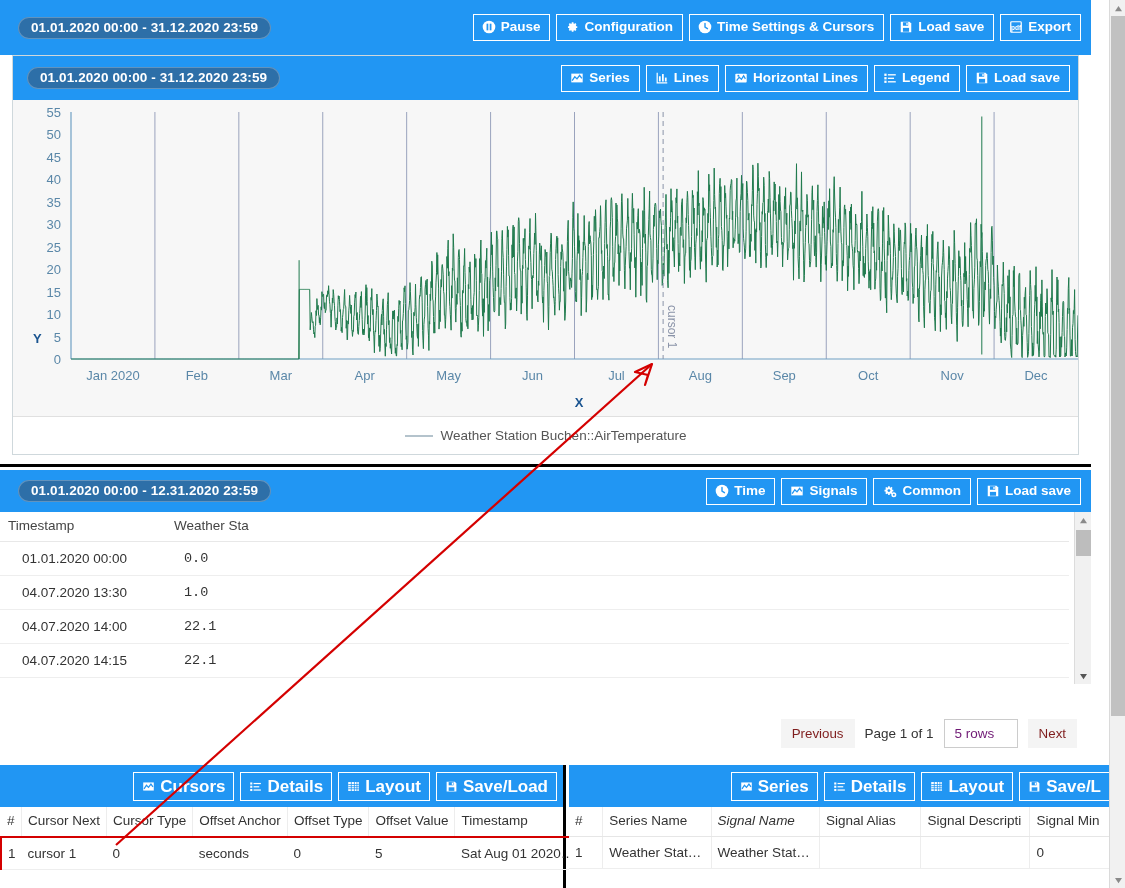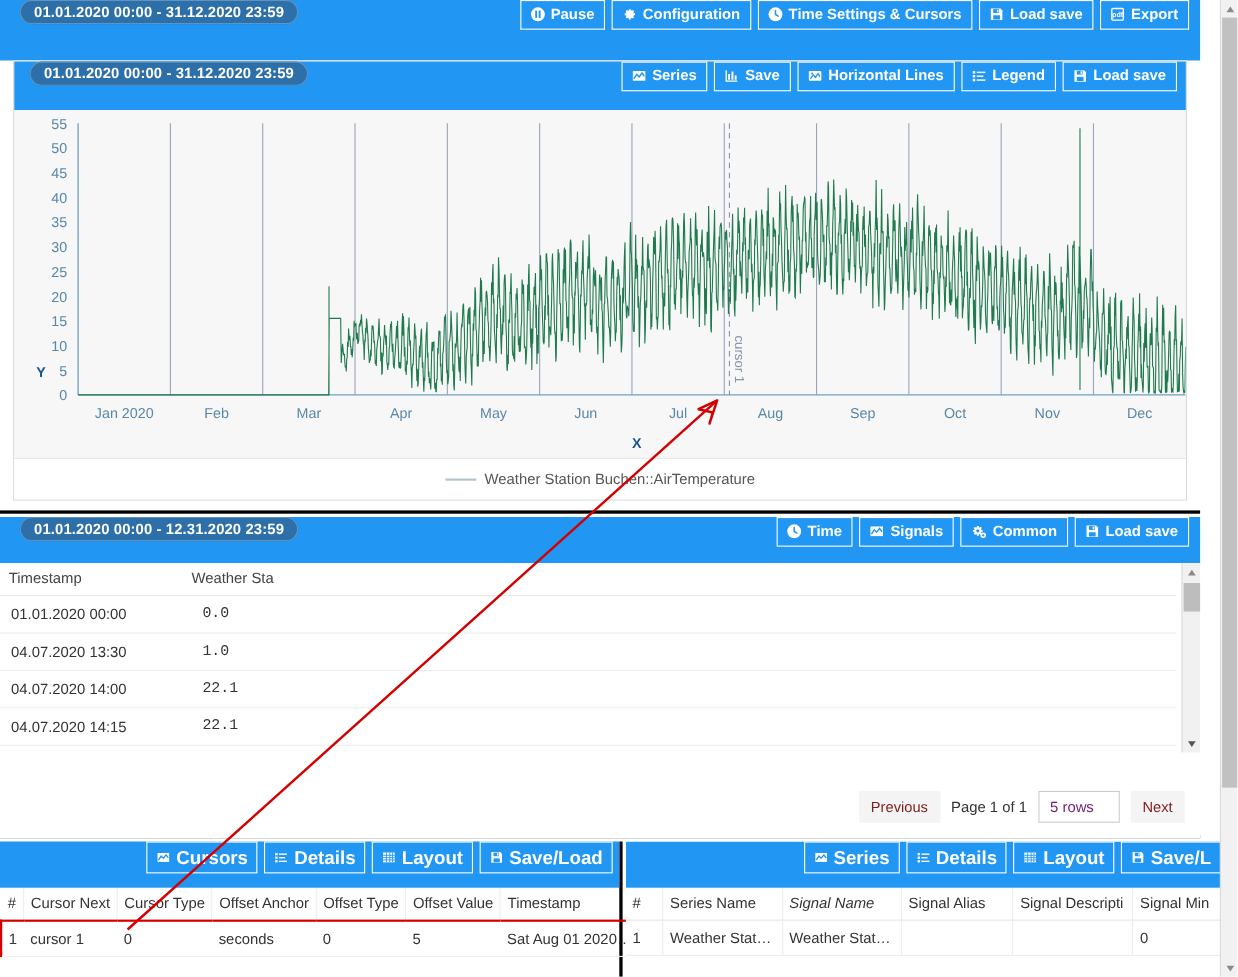--- a/index.html
+++ b/index.html
@@ -13,21 +13,21 @@
   .page {
     position: relative;
     width: 1125px; height: 888px;
     background: #ffffff;
   }
 
   
   .toolbar {
     background: #2196f3;
     display: flex;
-    align-items: flex-start;
+    align-items: center;
     position: relative;
   }
   .time-pill {
     background: #2d6fa8;
     color: #ffffff;
     border-radius: 11px;
     font-size: 13.5px;
     font-weight: bold;
     padding: 3px 13px 4px 13px;
     white-space: nowrap;
@@ -117,21 +117,21 @@
     overflow: hidden;
   }
   table.dt { border-collapse: collapse; width: 100%; font-size: 13.5px; color: #333; }
   table.dt th {
     text-align: left; font-weight: normal; color: #444;
     padding: 6px 8px 8px 8px; font-size: 13.5px;
     border-bottom: 1px solid #e8e8e8;
     white-space: nowrap; overflow: hidden;
   }
   table.dt td {
-    padding: 9px 8px 9px 10px;
+    padding: 9px 8px 9px 22px;
     border-bottom: 1px solid #eeeeee;
     white-space: nowrap;
   }
   table.dt td.c2 { padding-left: 32px; font-family: Liberation Mono, monospace; }
   table.dt th.h1 { width: 152px; padding-left: 8px; }
   table.dt th.h2 { width: 200px; padding-left: 22px;}
   .dt-vscroll {
     position: absolute; right: 0; top: 0; width: 17px; height: 172px;
     background: #f1f1f1; border-left: 1px solid #dcdcdc;
   }
@@ -298,21 +298,21 @@
 
           <button class="tb-btn">
             <span class="ic">
               <svg width="14" height="14" viewBox="0 0 16 16">
                   <path stroke="#fff" stroke-width="1.4" fill="none" d="M2.5 2v11.5H14"></path>
                   <rect x="4.5" y="6" width="2" height="6" fill="#fff"></rect>
                   <rect x="8" y="3.5" width="2" height="8.5" fill="#fff"></rect>
                   <rect x="11.3" y="7.5" width="2" height="4.5" fill="#fff"></rect>
                 </svg>
             </span>
-            <span>Save</span>
+            <span>Lines</span>
           </button>
 
           <button class="tb-btn">
             <span class="ic">
               <svg width="14" height="14" viewBox="0 0 16 16">
                   <rect x="1.5" y="3" width="13" height="10" rx="1" fill="#fff"></rect>
                   <path d="M3 11 L6 7 L8.5 9.5 L11 5.5 L13 9" stroke="#2196f3" stroke-width="1.4" fill="none"></path>
                   <circle cx="5" cy="5.5" r="1.1" fill="#2196f3"></circle>
                 </svg>
             </span>

